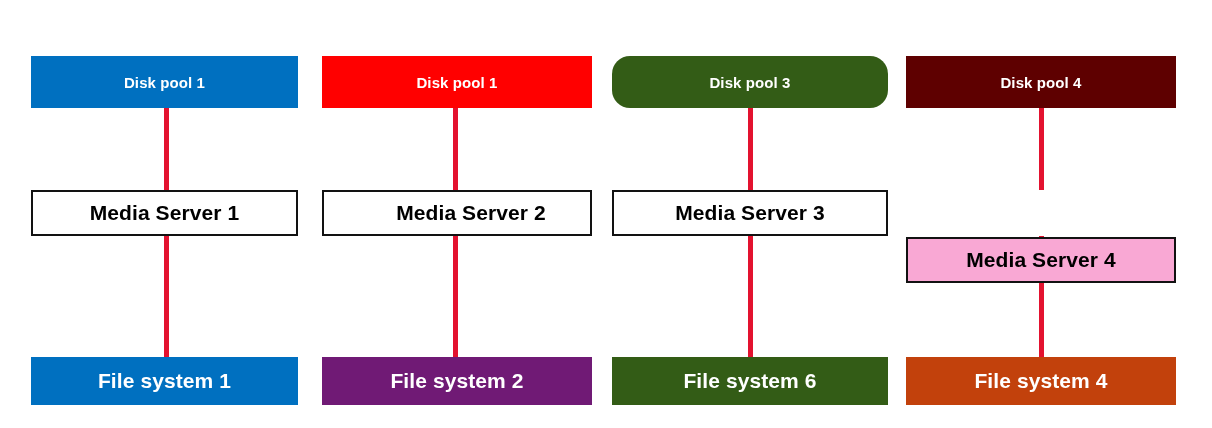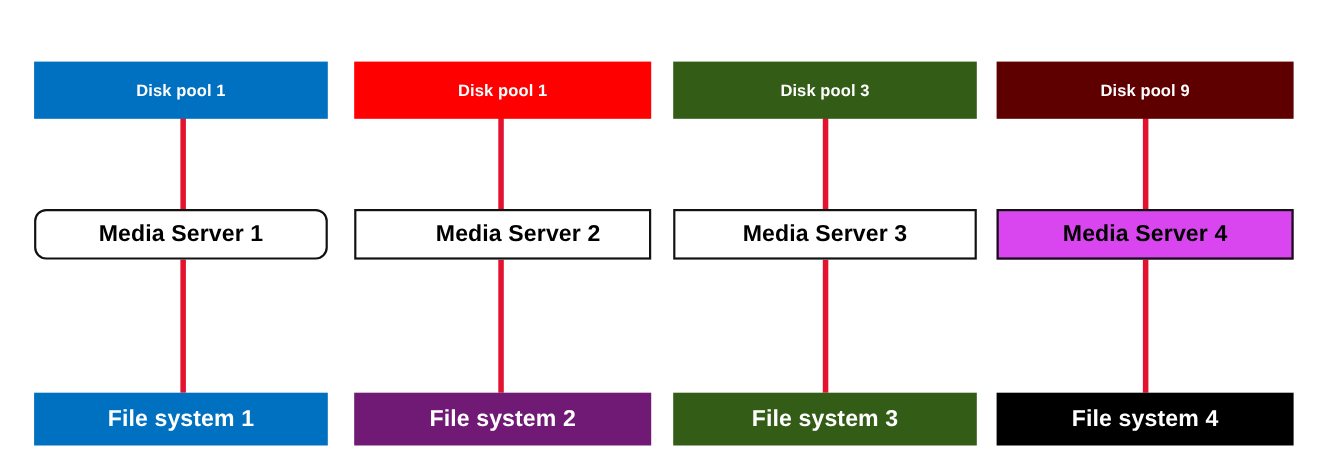--- a/index.html
+++ b/index.html
@@ -85,41 +85,41 @@
 </style>
 </head>
 <body>
 
 <div id="diagram">
 
   <div class="column" style="left: 31px; width: 267px;">
     <div class="connector upper" style="left: 133px; background: rgb(227, 18, 47);"></div>
     <div class="connector lower" style="left: 133px; background: rgb(227, 18, 47);"></div>
     <div class="node pool" style="background: rgb(0, 112, 192); color: rgb(255, 255, 255);">Disk pool 1</div>
-    <div class="node server" style="background: rgb(255, 255, 255); color: rgb(0, 0, 0); border-color: rgb(18, 18, 18); border-radius: 11px;">Media Server 1</div>
+    <div class="node server" style="background: rgb(255, 255, 255); color: rgb(0, 0, 0); border-color: rgb(18, 18, 18);">Media Server 1</div>
     <div class="node filesystem" style="background: rgb(0, 112, 192); color: rgb(255, 255, 255);">File system 1</div>
   </div>
 
   <div class="column" style="left: 322px; width: 270px;">
     <div class="connector upper" style="left: 131px; background: rgb(227, 18, 47);"></div>
     <div class="connector lower" style="left: 131px; background: rgb(227, 18, 47);"></div>
     <div class="node pool" style="background: rgb(255, 0, 0); color: rgb(255, 255, 255);">Disk pool 1</div>
     <div class="node server" style="background: rgb(255, 255, 255); color: rgb(0, 0, 0); border-color: rgb(18, 18, 18); padding-left: 28px;">Media Server 2</div>
     <div class="node filesystem" style="background: #701a75; color: rgb(255, 255, 255);">File system 2</div>
   </div>
 
   <div class="column" style="left: 612px; width: 276px;">
     <div class="connector upper" style="left: 136px; background: rgb(227, 18, 47);"></div>
     <div class="connector lower" style="left: 136px; background: rgb(227, 18, 47);"></div>
-    <div class="node pool" style="background: rgb(51, 92, 22); color: rgb(255, 255, 255);">Disk pool 3</div>
+    <div class="node pool" style="background: rgb(51, 92, 22); color: rgb(255, 255, 255); border-radius: 18px;">Disk pool 3</div>
     <div class="node server" style="background: rgb(255, 255, 255); color: #000000; border-color: rgb(18, 18, 18);">Media Server 3</div>
-    <div class="node filesystem" style="background: rgb(51, 92, 22); color: rgb(255, 255, 255);">File system 3</div>
+    <div class="node filesystem" style="background: rgb(51, 92, 22); color: rgb(255, 255, 255);">File system 6</div>
   </div>
 
   <div class="column" style="left: 906px; width: 270px;">
     <div class="connector upper" style="left: 133px; background: rgb(227, 18, 47);"></div>
     <div class="connector lower" style="left: 133px; background: rgb(227, 18, 47);"></div>
-    <div class="node pool" style="background: rgb(94, 0, 0); color: rgb(255, 255, 255);">Disk pool 9</div>
-    <div class="node server" style="background: #d946ef; color: rgb(0, 0, 0); border-color: rgb(18, 18, 18);">Media Server 4</div>
-    <div class="node filesystem" style="background: #000000; color: rgb(255, 255, 255);">File system 4</div>
+    <div class="node pool" style="background: rgb(94, 0, 0); color: rgb(255, 255, 255);">Disk pool 4</div>
+    <div class="node server" style="background: #f9a8d4; color: rgb(0, 0, 0); border-color: rgb(18, 18, 18); margin-top: 47px;">Media Server 4</div>
+    <div class="node filesystem" style="background: #c2410c; color: rgb(255, 255, 255);">File system 4</div>
   </div>
 
 </div>
 
 </body></html>

